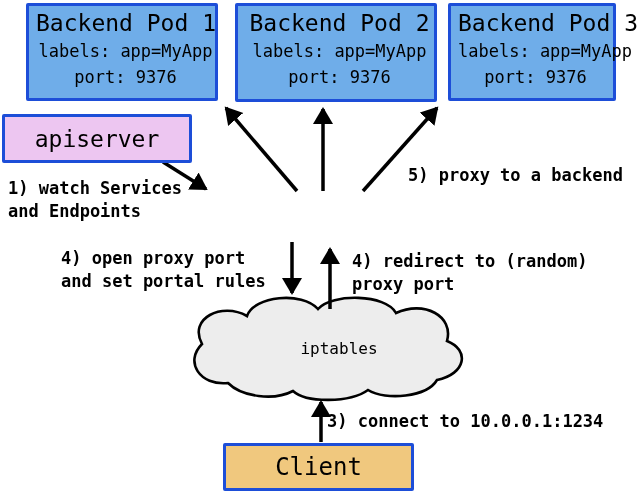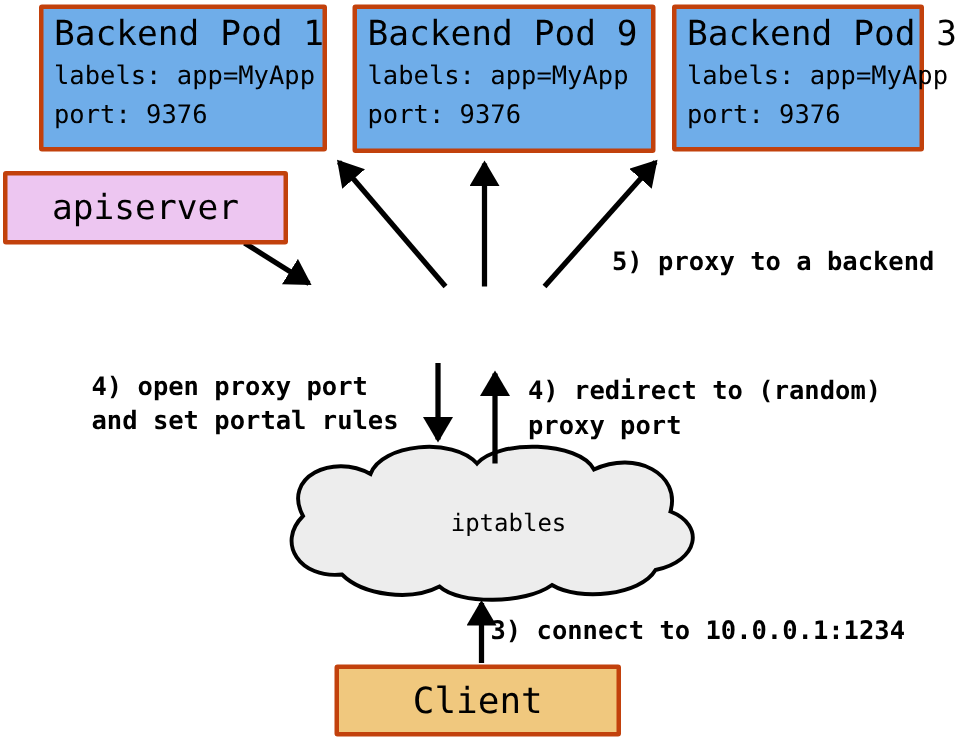--- a/index.html
+++ b/index.html
@@ -5,21 +5,21 @@
   html,body{margin:0;padding:0;background:#fff;}
   .canvas{
     position:relative;
     width:640px;height:494px;
     background:#ffffff;
     font-family:"DejaVu Sans Mono","Liberation Mono",monospace;
     color:#000;
     overflow:hidden;
   }
   .overlay{position:absolute;left:0;top:0;width:640px;height:494px;}
-  .box{position:absolute;border:3px solid #c2410c;box-sizing:border-box;border-radius:2px;}
+  .box{position:absolute;border:3px solid #1d4ed8;box-sizing:border-box;border-radius:2px;text-align:center;}
   .pod{background:var(--pod-fill,#6FADE9);padding:2px 0 0 7px;}
   .pod-title{font-size:23px;line-height:30px;white-space:nowrap;}
   .pod-line{font-size:17px;line-height:26px;white-space:nowrap;}
   .centered{display:flex;align-items:center;justify-content:center;}
   .apiserver{background:var(--apiserver-fill,#EDC6F1);font-size:23px;}
   .kubeproxy{background:var(--kube-proxy-fill,#A9E771);font-size:24px;}
   .client{background:var(--client-fill,#F0C87E);font-size:24px;}
   .note{
     position:absolute;
     font-weight:bold;
@@ -63,21 +63,21 @@
     <line x1="321" y1="442" x2="321" y2="402" stroke="#000" stroke-width="3.5" marker-end="url(#ah)"></line>
   </svg>
 
   <div class="box pod" style="left:26px;top:3px;width:192px;height:98px;">
     <div class="pod-title">Backend Pod 1</div>
     <div class="pod-line">labels: app=MyApp</div>
     <div class="pod-line">port: 9376</div>
   </div>
 
   <div class="box pod" style="left:235px;top:3px;width:202px;height:99px;">
-    <div class="pod-title">Backend Pod 9</div>
+    <div class="pod-title">Backend Pod 2</div>
     <div class="pod-line">labels: app=MyApp</div>
     <div class="pod-line">port: 9376</div>
   </div>
 
   <div class="box pod" style="left:448px;top:3px;width:168px;height:98px;">
     <div class="pod-title">Backend Pod 3</div>
     <div class="pod-line">labels: app=MyApp</div>
     <div class="pod-line">port: 9376</div>
   </div>
 
@@ -85,20 +85,22 @@
     <span>apiserver</span>
   </div>
 
 
   <div class="cloud-label">iptables</div>
 
   <div class="box centered client" style="left:223px;top:443px;width:191px;height:48px;">
     <span>Client</span>
   </div>
 
+  <div class="note" style="left:8px;top:177px;">1) watch Services
+and Endpoints</div>
   <div class="note" style="left:61px;top:247px;">4) open proxy port
 and set portal rules</div>
   <div class="note" style="left:327px;top:410px;">3) connect to 10.0.0.1:1234</div>
   <div class="note" style="left:352px;top:250px;">4) redirect to (random)
 proxy port</div>
   <div class="note" style="left:408px;top:164px;">5) proxy to a backend</div>
 
 </div>
 
 </body></html>

